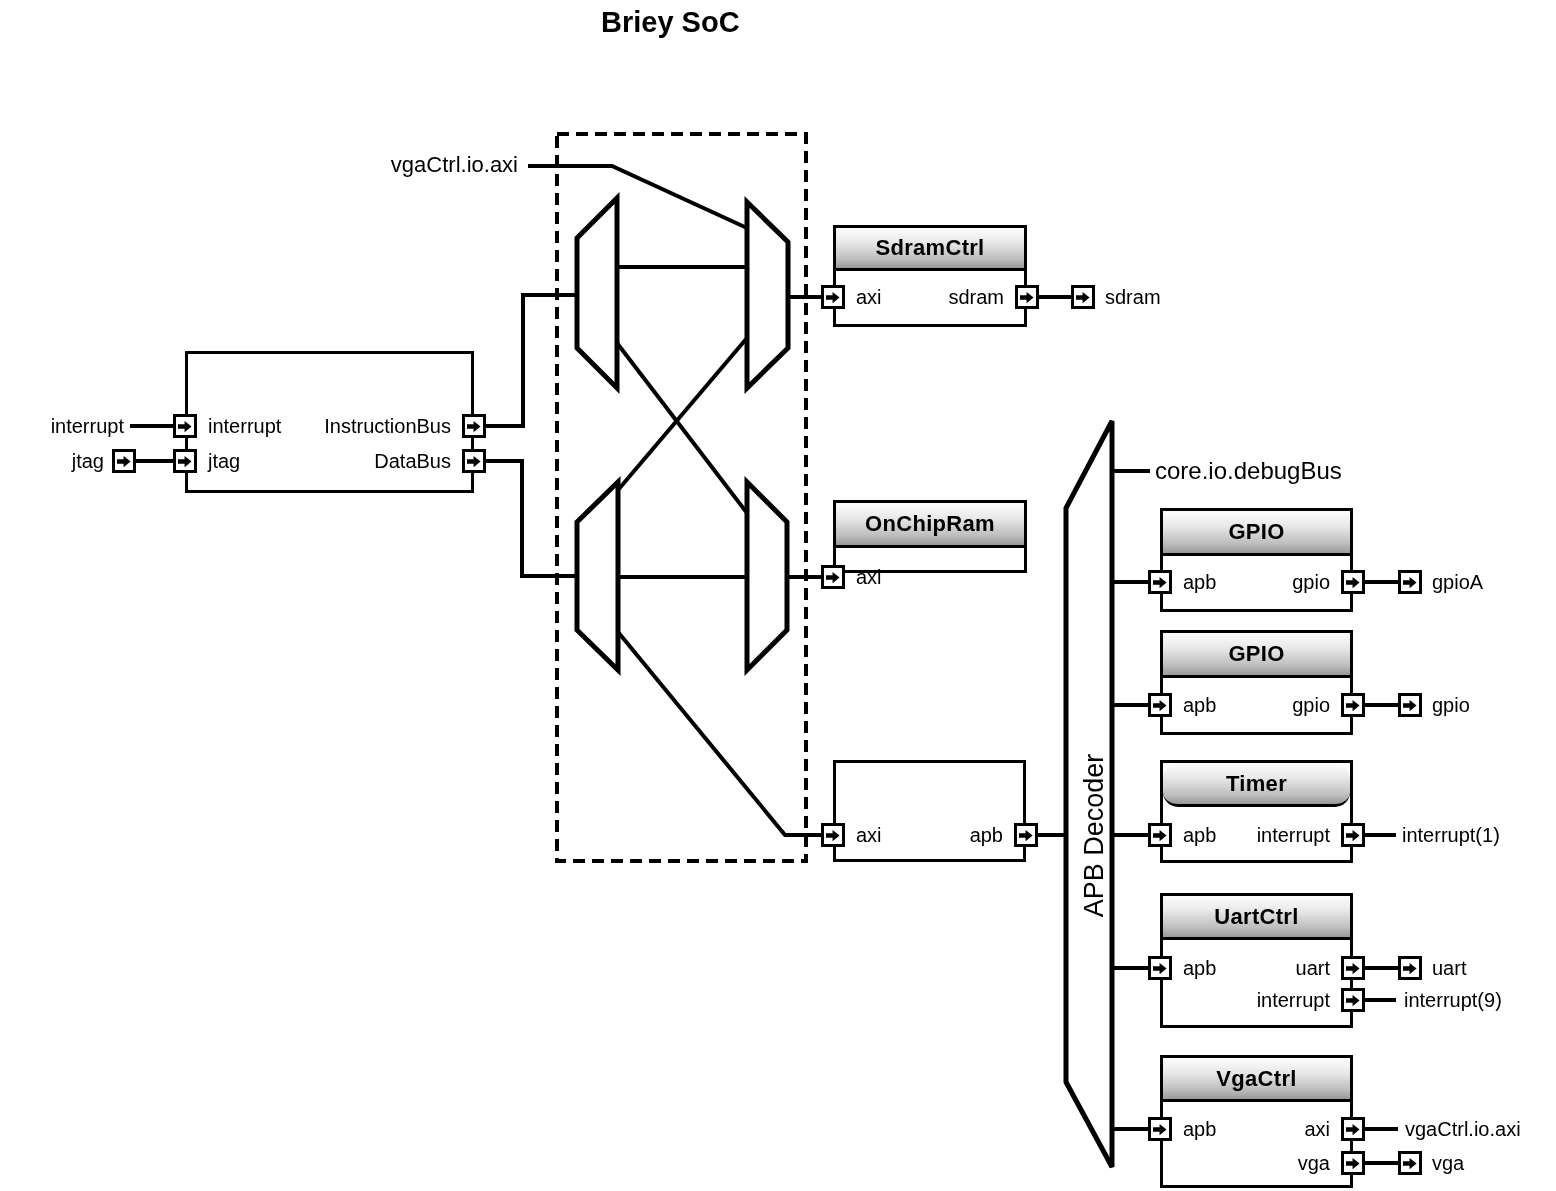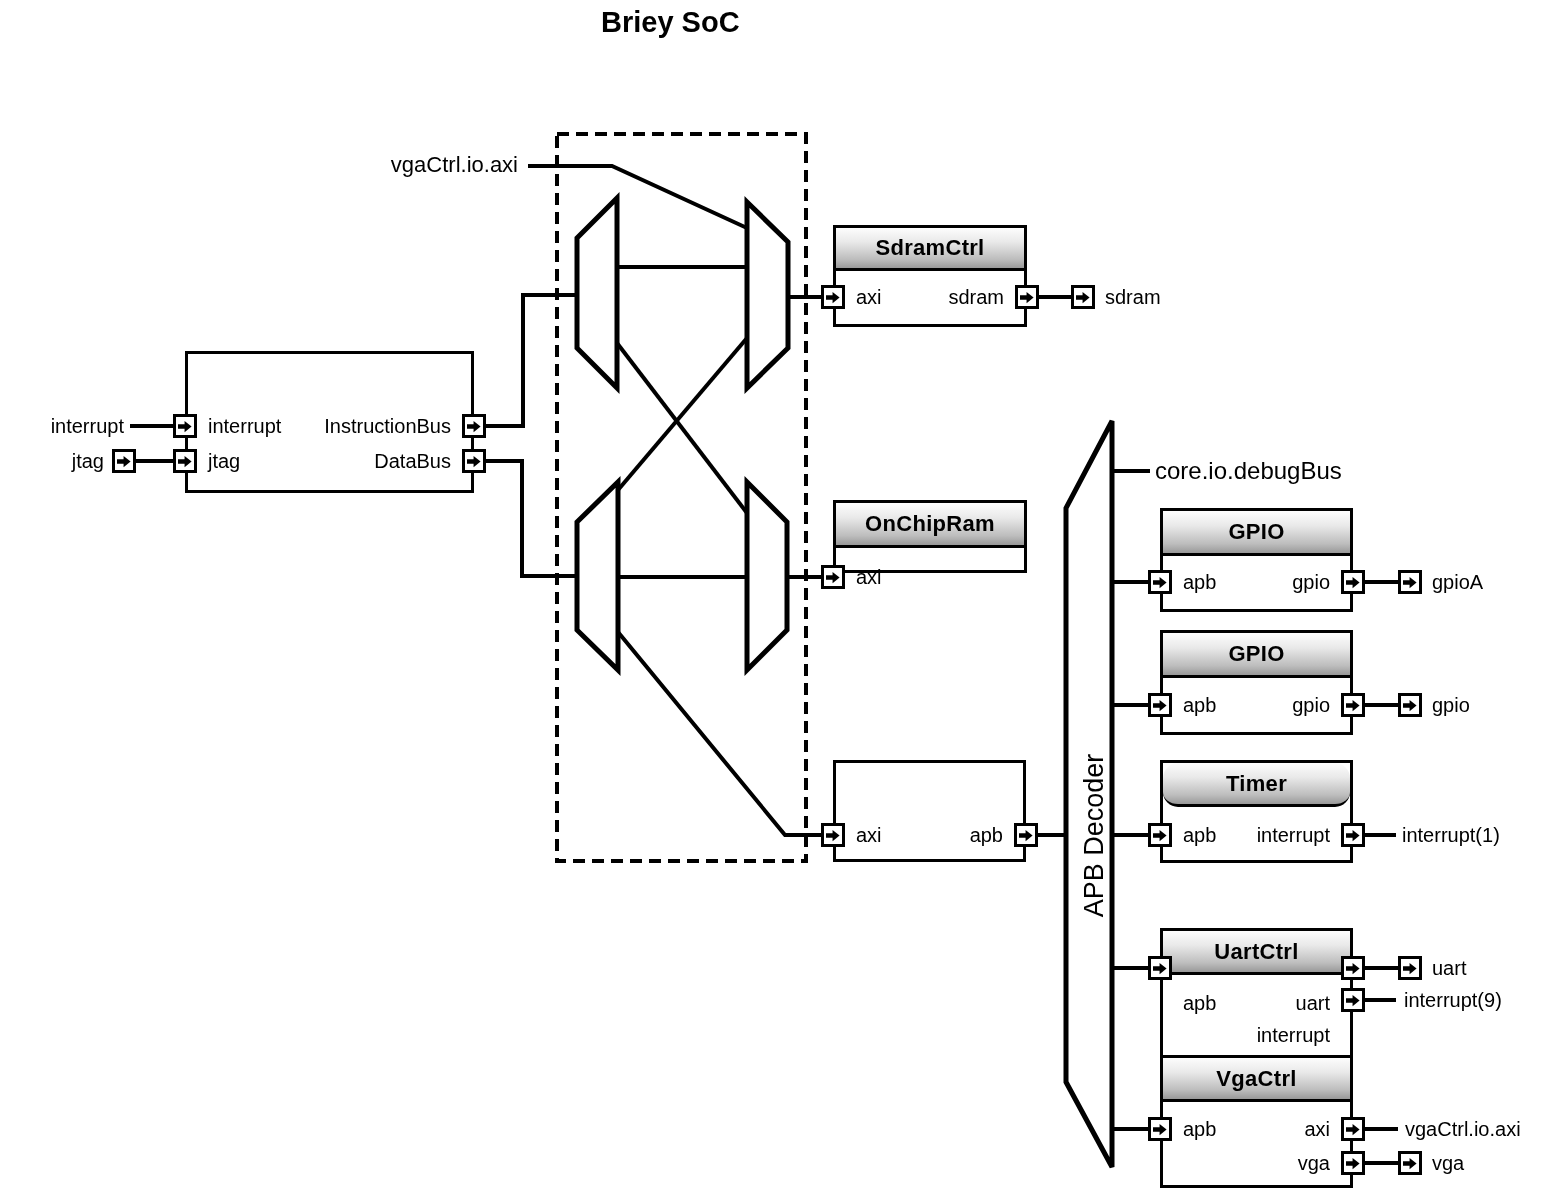--- a/index.html
+++ b/index.html
@@ -171,21 +171,21 @@
     <div class="pbox" style="left: 1148px; top: 823px;">
       <svg viewBox="0 0 16 16">
         <path d="M0 5.5 H7 V2 L14.5 8 L7 14 V10.5 H0 Z" fill="#000000"></path>
       </svg>
     </div>
     <div class="pbox" style="left: 1341px; top: 823px;">
       <svg viewBox="0 0 16 16">
         <path d="M0 5.5 H7 V2 L14.5 8 L7 14 V10.5 H0 Z" fill="#000000"></path>
       </svg>
     </div>
-    <div class="block" style="left: 1160px; top: 893px; width: 193px; height: 135px; margin-top: 35px;">
+    <div class="block" style="left: 1160px; top: 893px; width: 193px; height: 135px;">
       <div class="bhead" style="height: 44px;">UartCtrl</div>
       <span class="plabel pleft" style="top: 60px;">apb</span>
       <span class="plabel pright" style="top: 60px;">uart</span>
       <span class="plabel pright" style="top: 92px;">interrupt</span>
     </div>
     <div class="pbox" style="left: 1148px; top: 956px;">
       <svg viewBox="0 0 16 16">
         <path d="M0 5.5 H7 V2 L14.5 8 L7 14 V10.5 H0 Z" fill="#000000"></path>
       </svg>
     </div>

